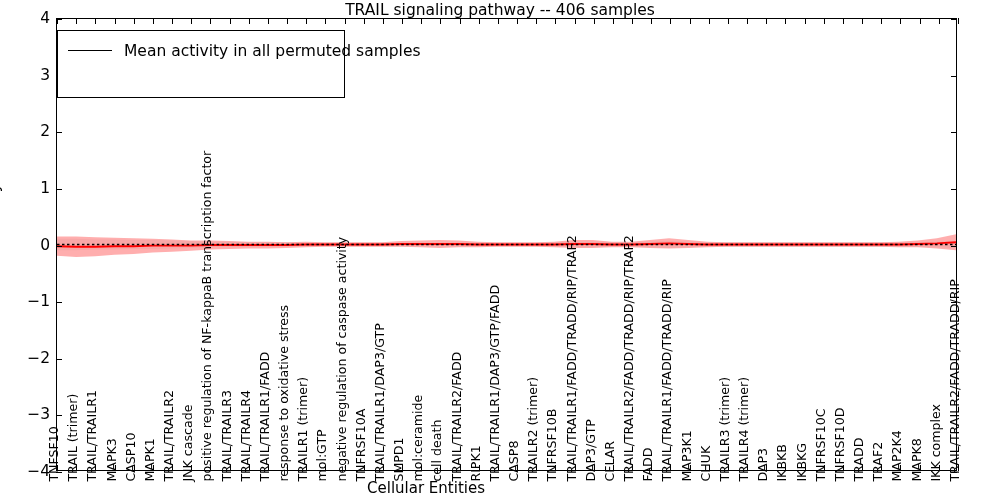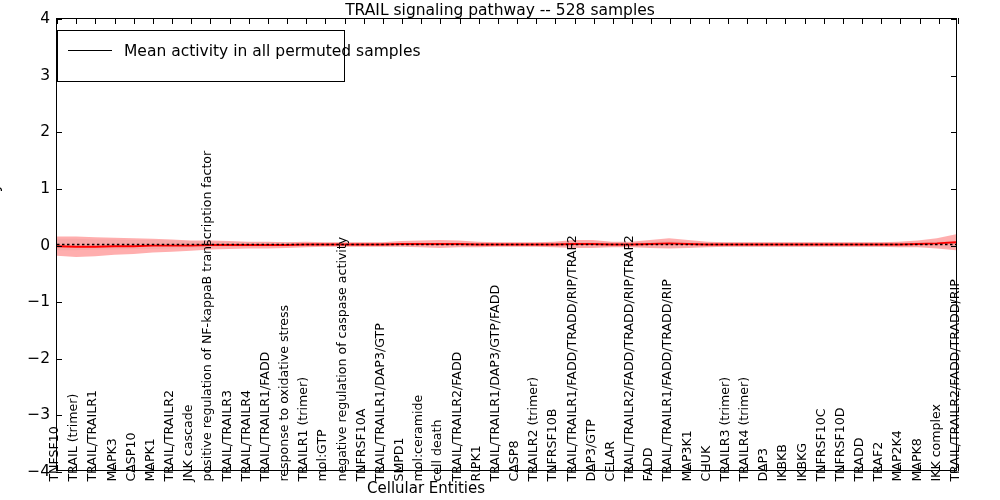--- a/index.html
+++ b/index.html
@@ -21,21 +21,21 @@
   .xtick.t{bottom:auto;top:-1px;}
   #ylabels div{position:absolute;right:0;transform:translateY(-50%);
                font-size:15.5px;white-space:nowrap;}
   #yaxis-title{position:absolute;left:-6px;top:245px;
                transform:translate(-50%,-50%) rotate(-90deg);
                transform-origin:center center;font-size:15.5px;white-space:nowrap;}
   #xaxis-title{position:absolute;left:0;top:479px;width:852px;text-align:center;
                font-size:15px;}
 
   
-  #legend{position:absolute;left:57px;top:30px;width:288px;height:52px;
+  #legend{position:absolute;left:57px;top:30px;width:288px;height:68px;
           border:1.4px solid #000;background:#fff;box-sizing:border-box;
           padding:5px 0 16px 0;}
   .lgrow{display:flex;align-items:center;height:29px;padding-left:10px;}
   .lgline{width:44px;height:0;border-top:1.6px solid #000;margin-right:12px;flex:0 0 44px;}
   .lgline.red{border-top-color:#ff0000;}
   .lgtxt{font-size:15.5px;white-space:nowrap;}
 
   
   #data{position:absolute;left:0;top:0;width:100%;height:100%;overflow:hidden;}
   #data svg{display:block;width:100%;height:100%;}
@@ -45,21 +45,21 @@
            pointer-events:none;}
   #xlabels span{position:absolute;transform-origin:left bottom;
                 transform:rotate(-90deg);font-size:12.6px;white-space:nowrap;
                 line-height:12.6px;color:#000;}
 </style>
 </head>
 <body>
 
 <div id="fig">
 
-  <div id="title">TRAIL signaling pathway -- 528 samples</div>
+  <div id="title">TRAIL signaling pathway -- 406 samples</div>
 
   <div id="yaxis-title">Inferred Activity</div>
   <div id="xaxis-title">Cellular Entities</div>
 
   <div id="ylabels">
       <div style="top: 471px; right: 950px;">−4</div>
       <div style="top: 414.375px; right: 950px;">−3</div>
       <div style="top: 357.75px; right: 950px;">−2</div>
       <div style="top: 301.125px; right: 950px;">−1</div>
       <div style="top: 244.5px; right: 950px;">0</div>

